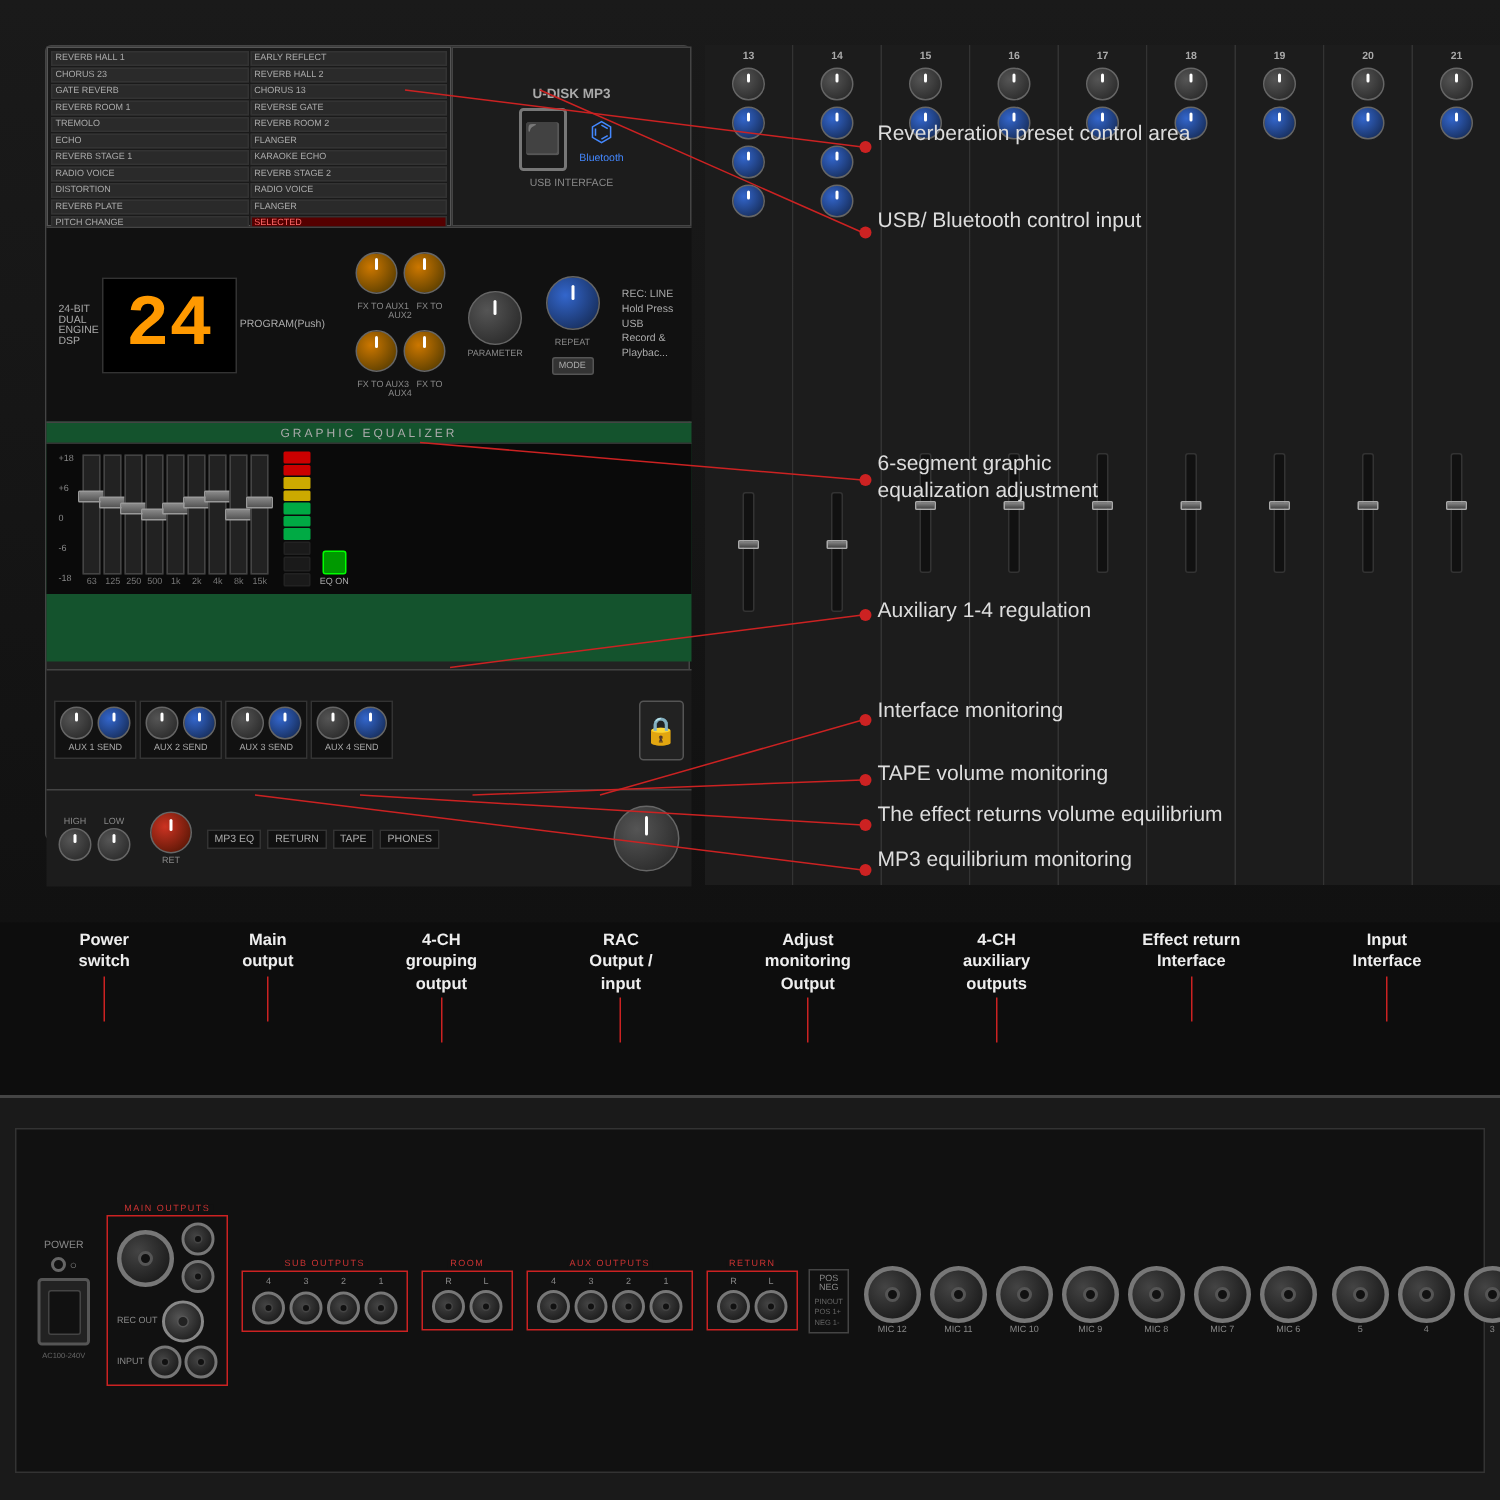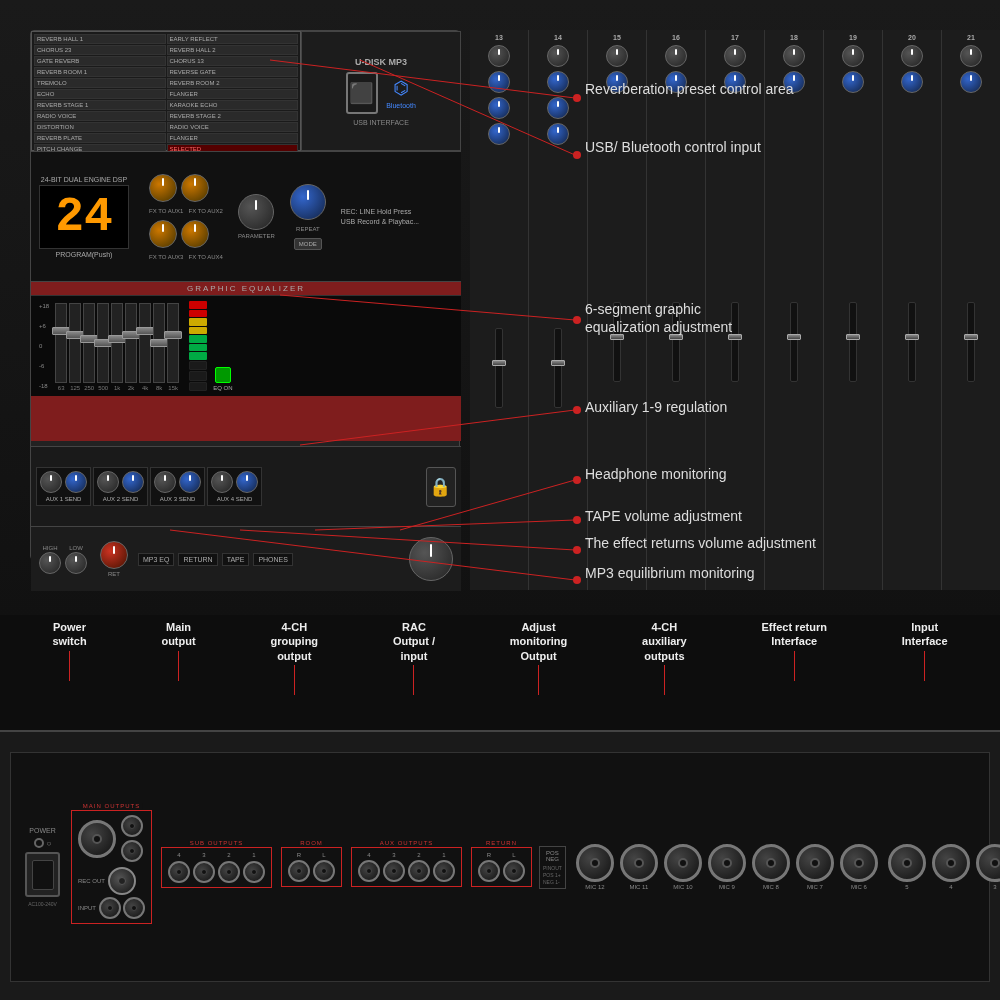--- a/index.html
+++ b/index.html
@@ -150,21 +150,21 @@
     .knob-red { background: radial-gradient(circle at 35% 35%, #cc3322, #441100); }
     .knob-orange { background: radial-gradient(circle at 35% 35%, #cc7700, #443300); }
 
     
     .eq-section {
       position: absolute;
       top: 250px;
       left: 0;
       width: 430px;
       height: 160px;
-      background: #7f1d1d;
+      background: #14532d;
       border-top: 1px solid #444;
     }
 
     .eq-label {
       color: #aaa;
       font-size: 8px;
       text-align: center;
       padding: 2px;
       letter-spacing: 2px;
       border-bottom: 1px solid #333;
@@ -528,21 +528,21 @@
           <div style="display:flex;flex-direction:column;align-items:center;gap:3px;">
             <span class="bluetooth-icon">⌬</span>
             <span style="font-size:7px;color:#4488ff;">Bluetooth</span>
           </div>
         </div>
         <div style="font-size:7px;color:#888;text-align:center;">USB
 INTERFACE</div>
       </div>
 
       <div class="dsp-display">
-        <div style="display:flex;flex-direction:column;align-items:center;gap:2px;">
+        <div style="display:flex;align-items:center;gap:2px;">
           <div style="font-size:7px;color:#aaa;">24-BIT DUAL ENGINE DSP</div>
           <div class="dsp-number">24</div>
           <div style="font-size:7px;color:#aaa;">PROGRAM(Push)</div>
         </div>
 
         <div style="display:flex;flex-direction:column;gap:6px;margin-left:10px;">
           <div style="display:flex;gap:4px;align-items:center;">
             <div class="knob knob-md knob-orange"></div>
             <div class="knob knob-md knob-orange"></div>
           </div>
@@ -834,30 +834,30 @@
       <span style="color:#ddd;font-size:14px;">Reverberation preset control area</span>
     </div>
     <div style="position:absolute;top:138px;left:585px;">
       <span style="color:#ddd;font-size:14px;">USB/ Bluetooth control input</span>
     </div>
     <div style="position:absolute;top:300px;left:585px;">
       <span style="color:#ddd;font-size:14px;white-space:pre-line;">6-segment graphic
 equalization adjustment</span>
     </div>
     <div style="position:absolute;top:398px;left:585px;">
-      <span style="color:#ddd;font-size:14px;">Auxiliary 1-9 regulation</span>
+      <span style="color:#ddd;font-size:14px;">Auxiliary 1-4 regulation</span>
     </div>
     <div style="position:absolute;top:465px;left:585px;">
-      <span style="color:#ddd;font-size:14px;">Headphone monitoring</span>
+      <span style="color:#ddd;font-size:14px;">Interface monitoring</span>
     </div>
     <div style="position:absolute;top:507px;left:585px;">
-      <span style="color:#ddd;font-size:14px;">TAPE volume adjustment</span>
+      <span style="color:#ddd;font-size:14px;">TAPE volume monitoring</span>
     </div>
     <div style="position:absolute;top:534px;left:585px;">
-      <span style="color:#ddd;font-size:14px;">The effect returns volume adjustment</span>
+      <span style="color:#ddd;font-size:14px;">The effect returns volume equilibrium</span>
     </div>
     <div style="position:absolute;top:564px;left:585px;">
       <span style="color:#ddd;font-size:14px;">MP3 equilibrium monitoring</span>
     </div>
   </div>
 
   <div style="position:absolute;top:615px;left:0;width:1000px;height:115px;background:#0d0d0d;overflow:hidden;">
 
     <div style="position:absolute;top:5px;left:0;width:1000px;display:flex;justify-content:space-around;padding:0 15px;">
 

